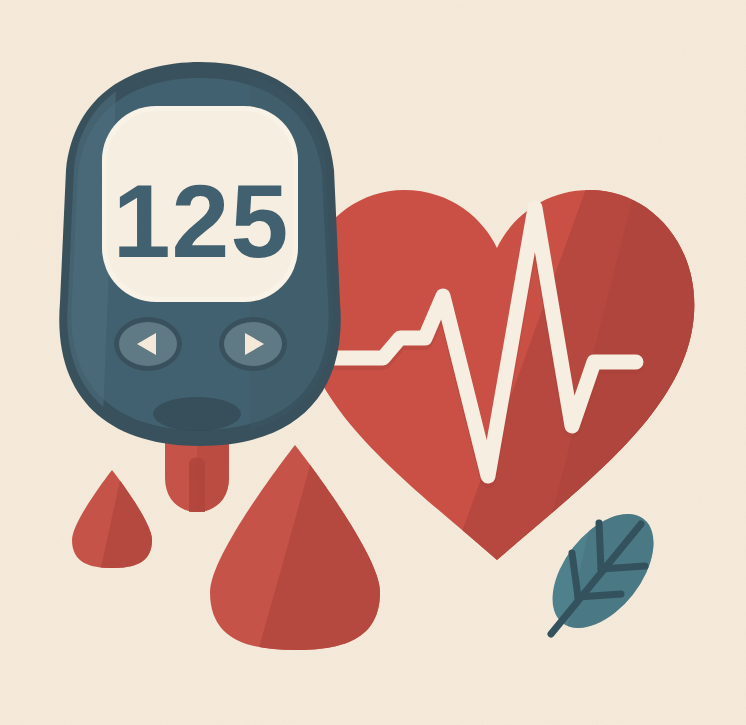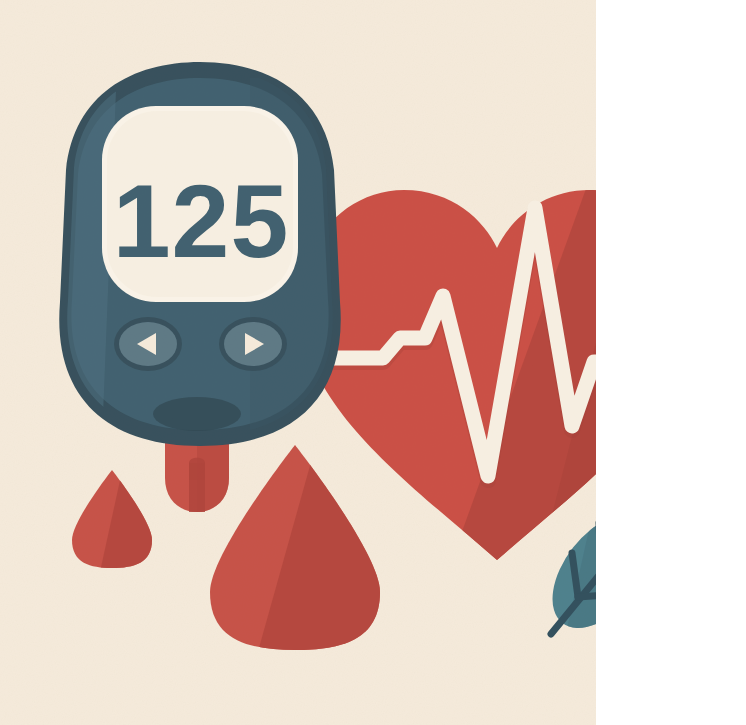--- a/index.html
+++ b/index.html
@@ -6,21 +6,21 @@
   html, body {
     margin: 0;
     padding: 0;
     background: #ffffff;
   }
   body {
     font-family: "Liberation Sans", sans-serif;
   }
   #illustration-canvas {
     position: relative;
-    width: 596px;
+    width: 746px;
     height: 725px;
     overflow: hidden;
   }
   #illustration-canvas svg {
     display: block;
     width: 746px;
     height: 725px;
   }
   .meter-readout-text {
     font-family: "Liberation Sans", sans-serif;

